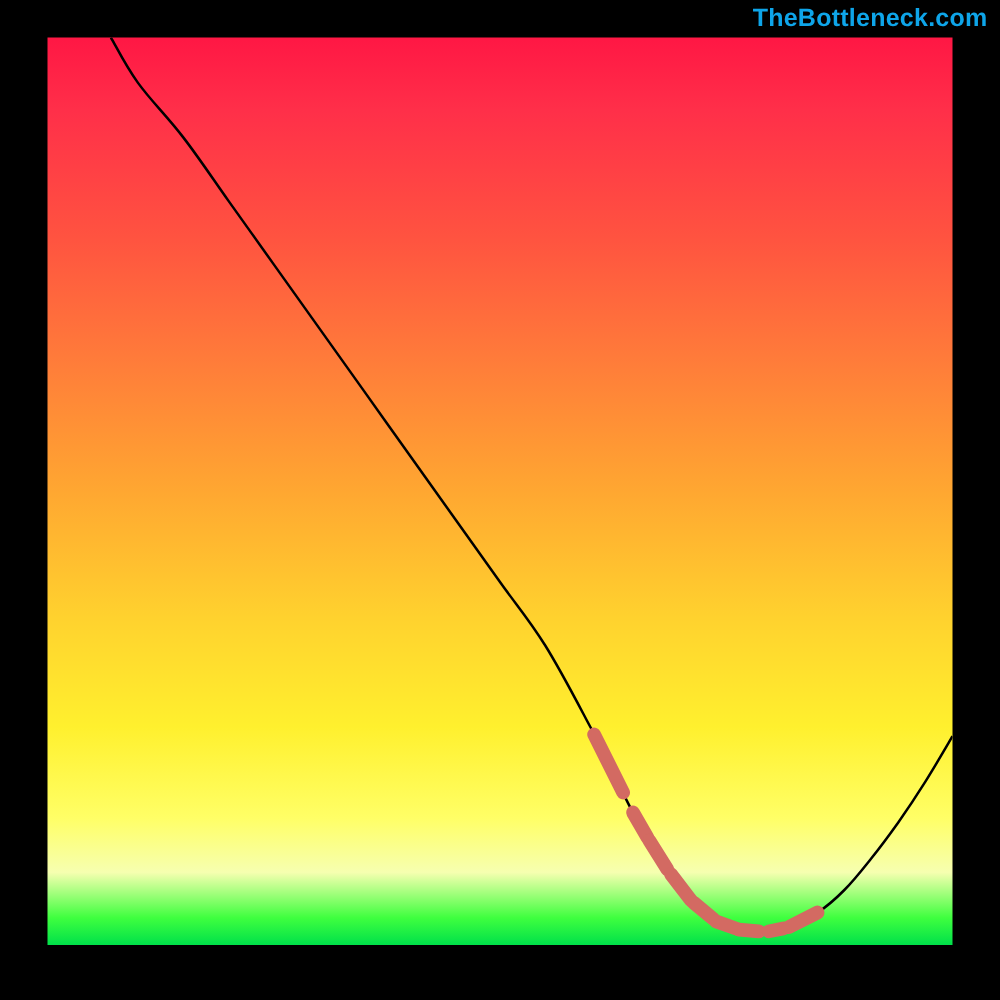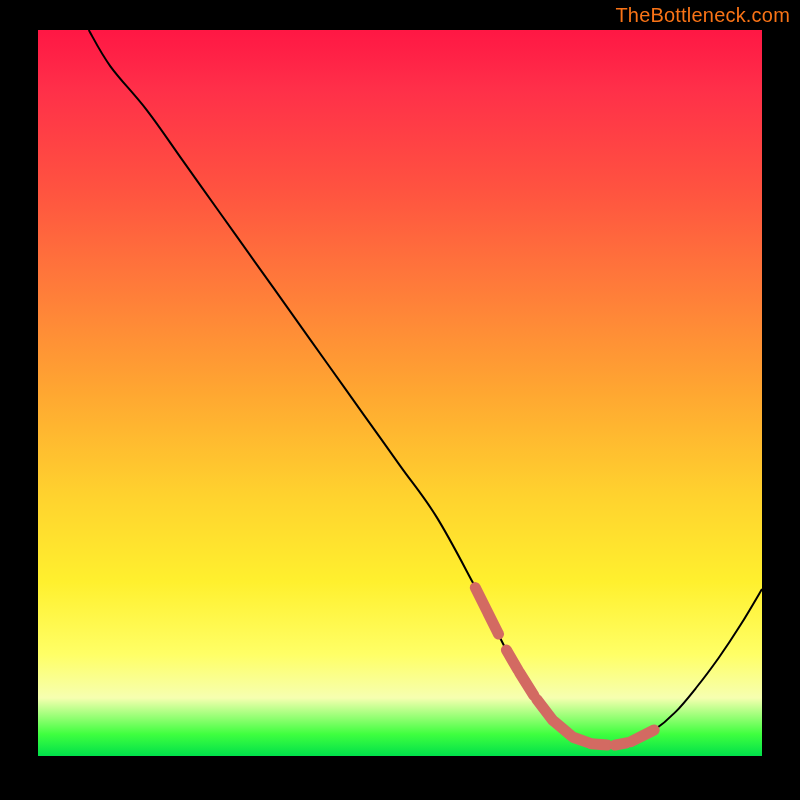--- a/index.html
+++ b/index.html
@@ -14,23 +14,23 @@
   .frame {
     position: relative;
     width: 800px;
     height: 800px;
     background: #000;
   }
   .watermark {
     position: absolute;
     top: 4px;
     right: 10px;
-    color: #f97316;
+    color: #0ea5e9;
     font-size: 20px;
-    font-weight: 400;
+    font-weight: 700;
     letter-spacing: 0.2px;
     z-index: 10;
   }
   .plot-area {
     position: absolute;
     left: 38px;
     top: 30px;
     width: 724px;
     height: 726px;
   }

